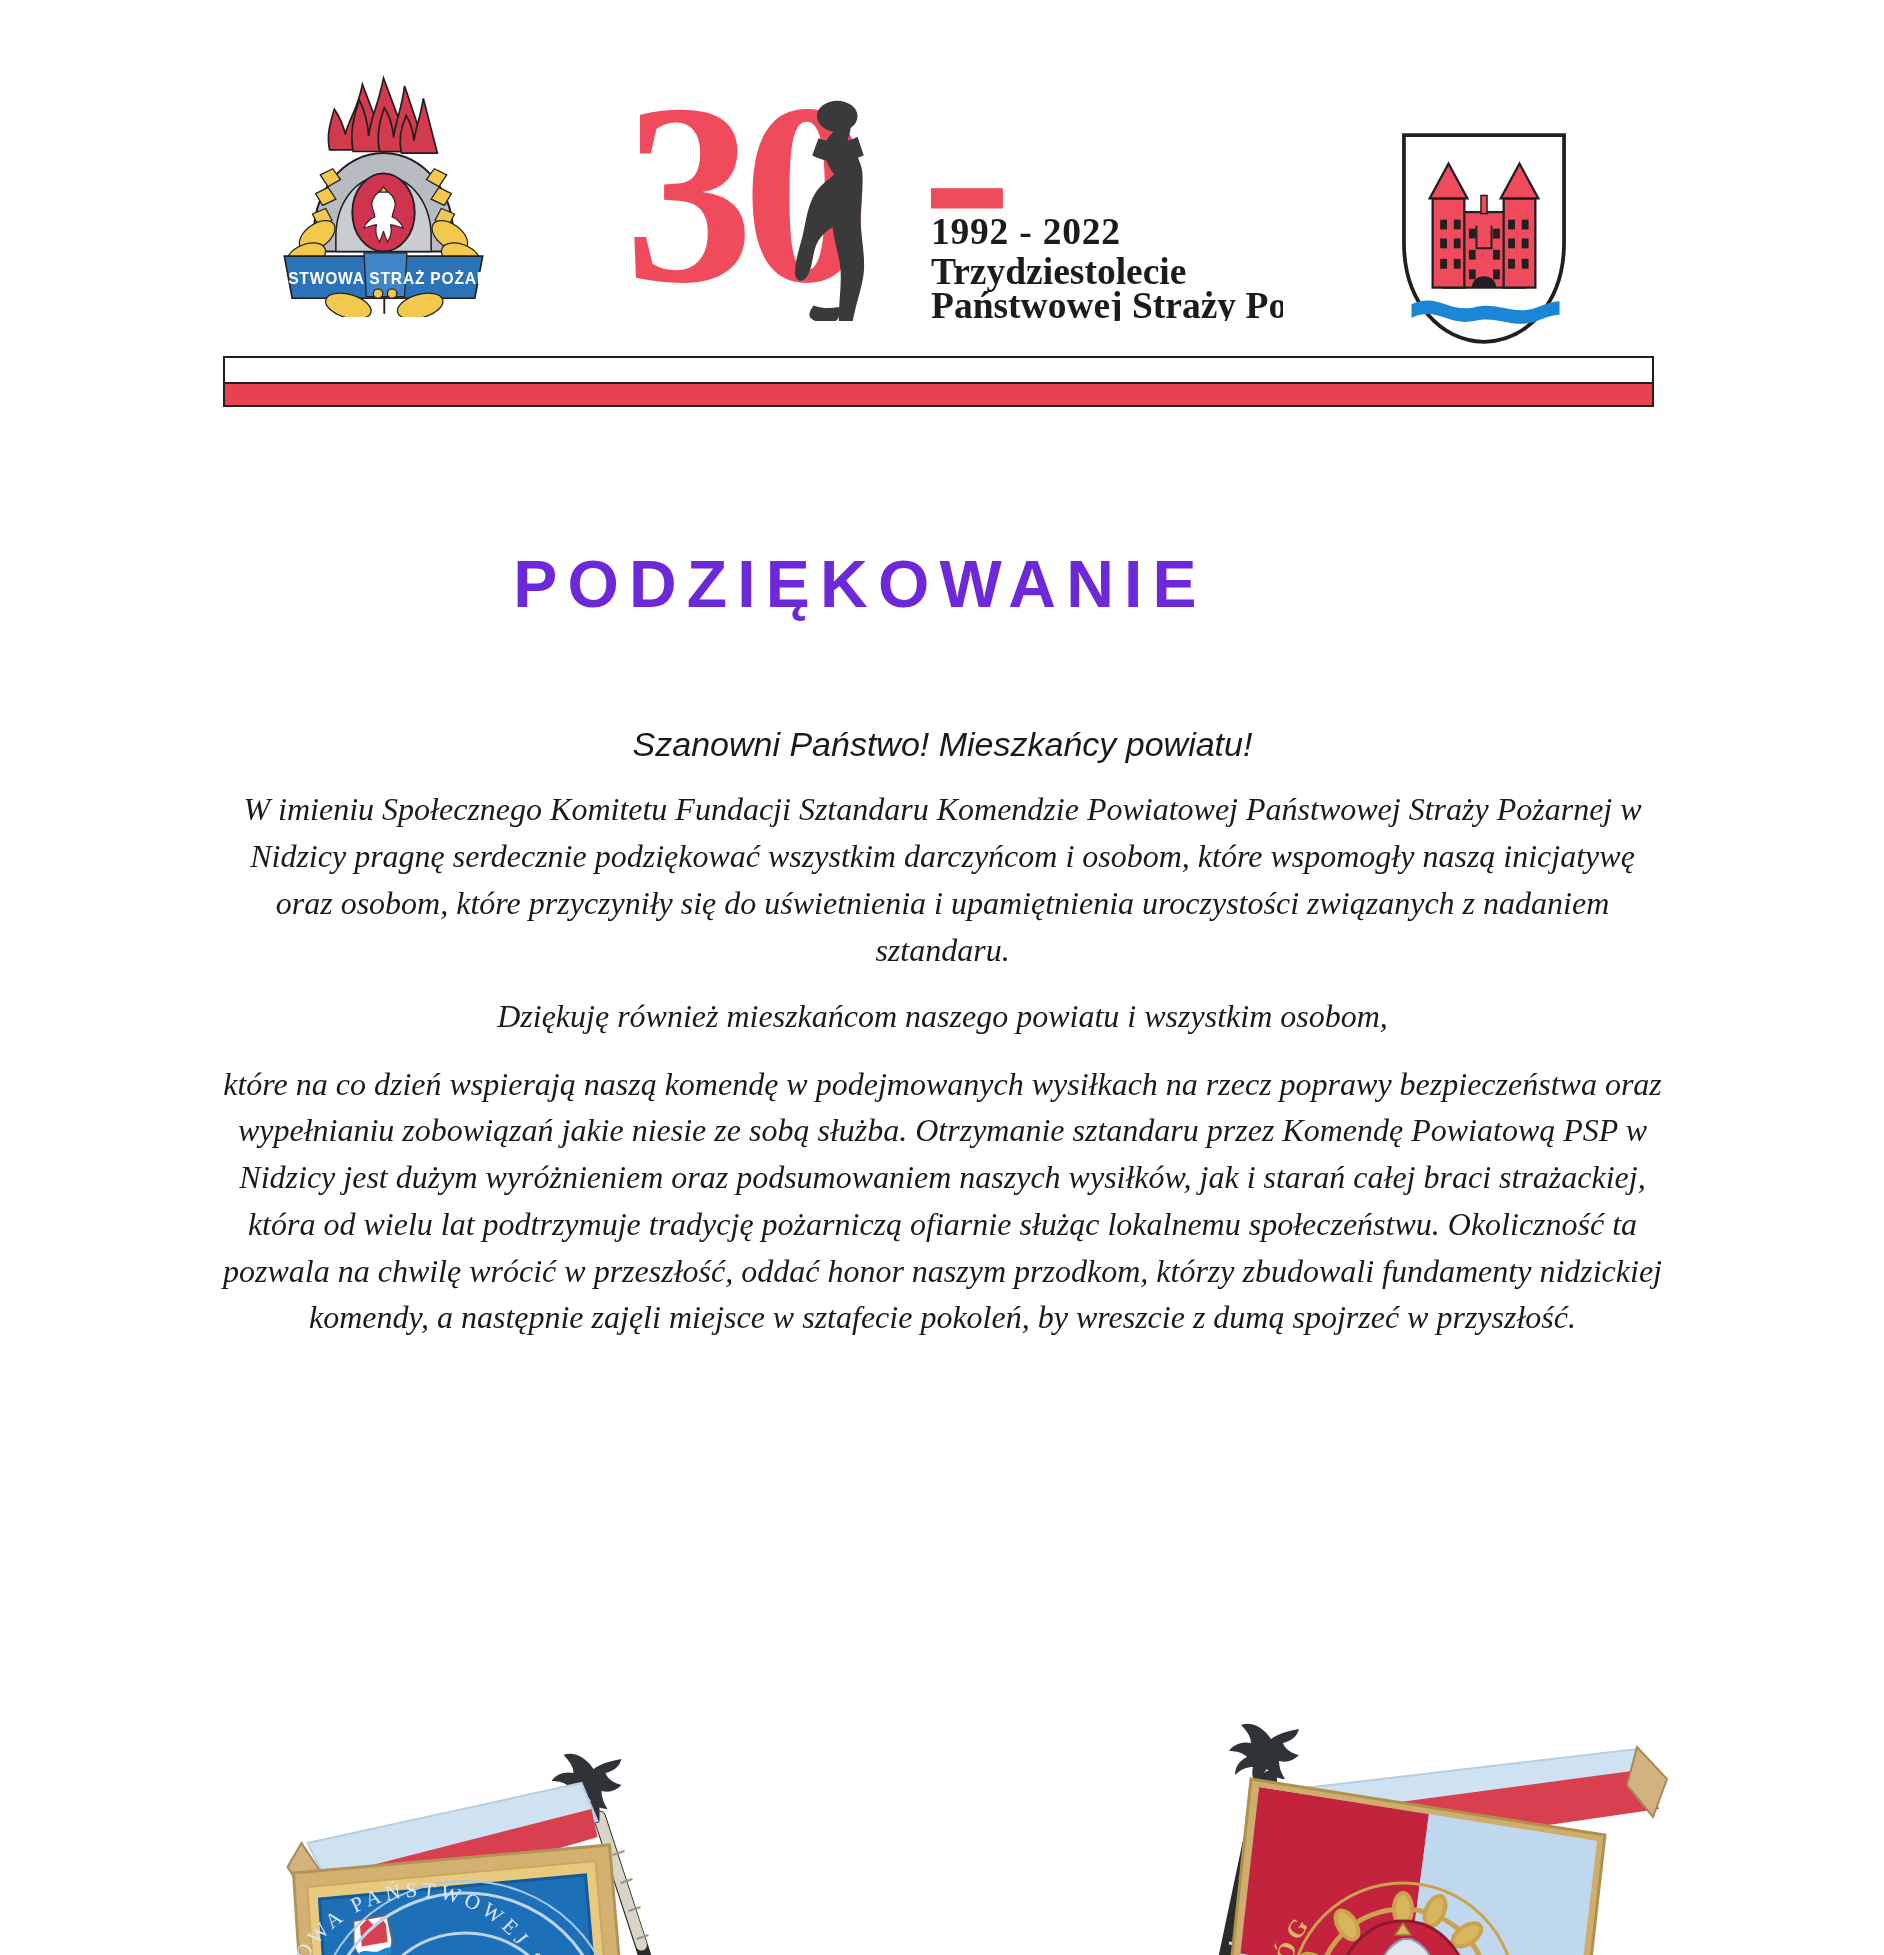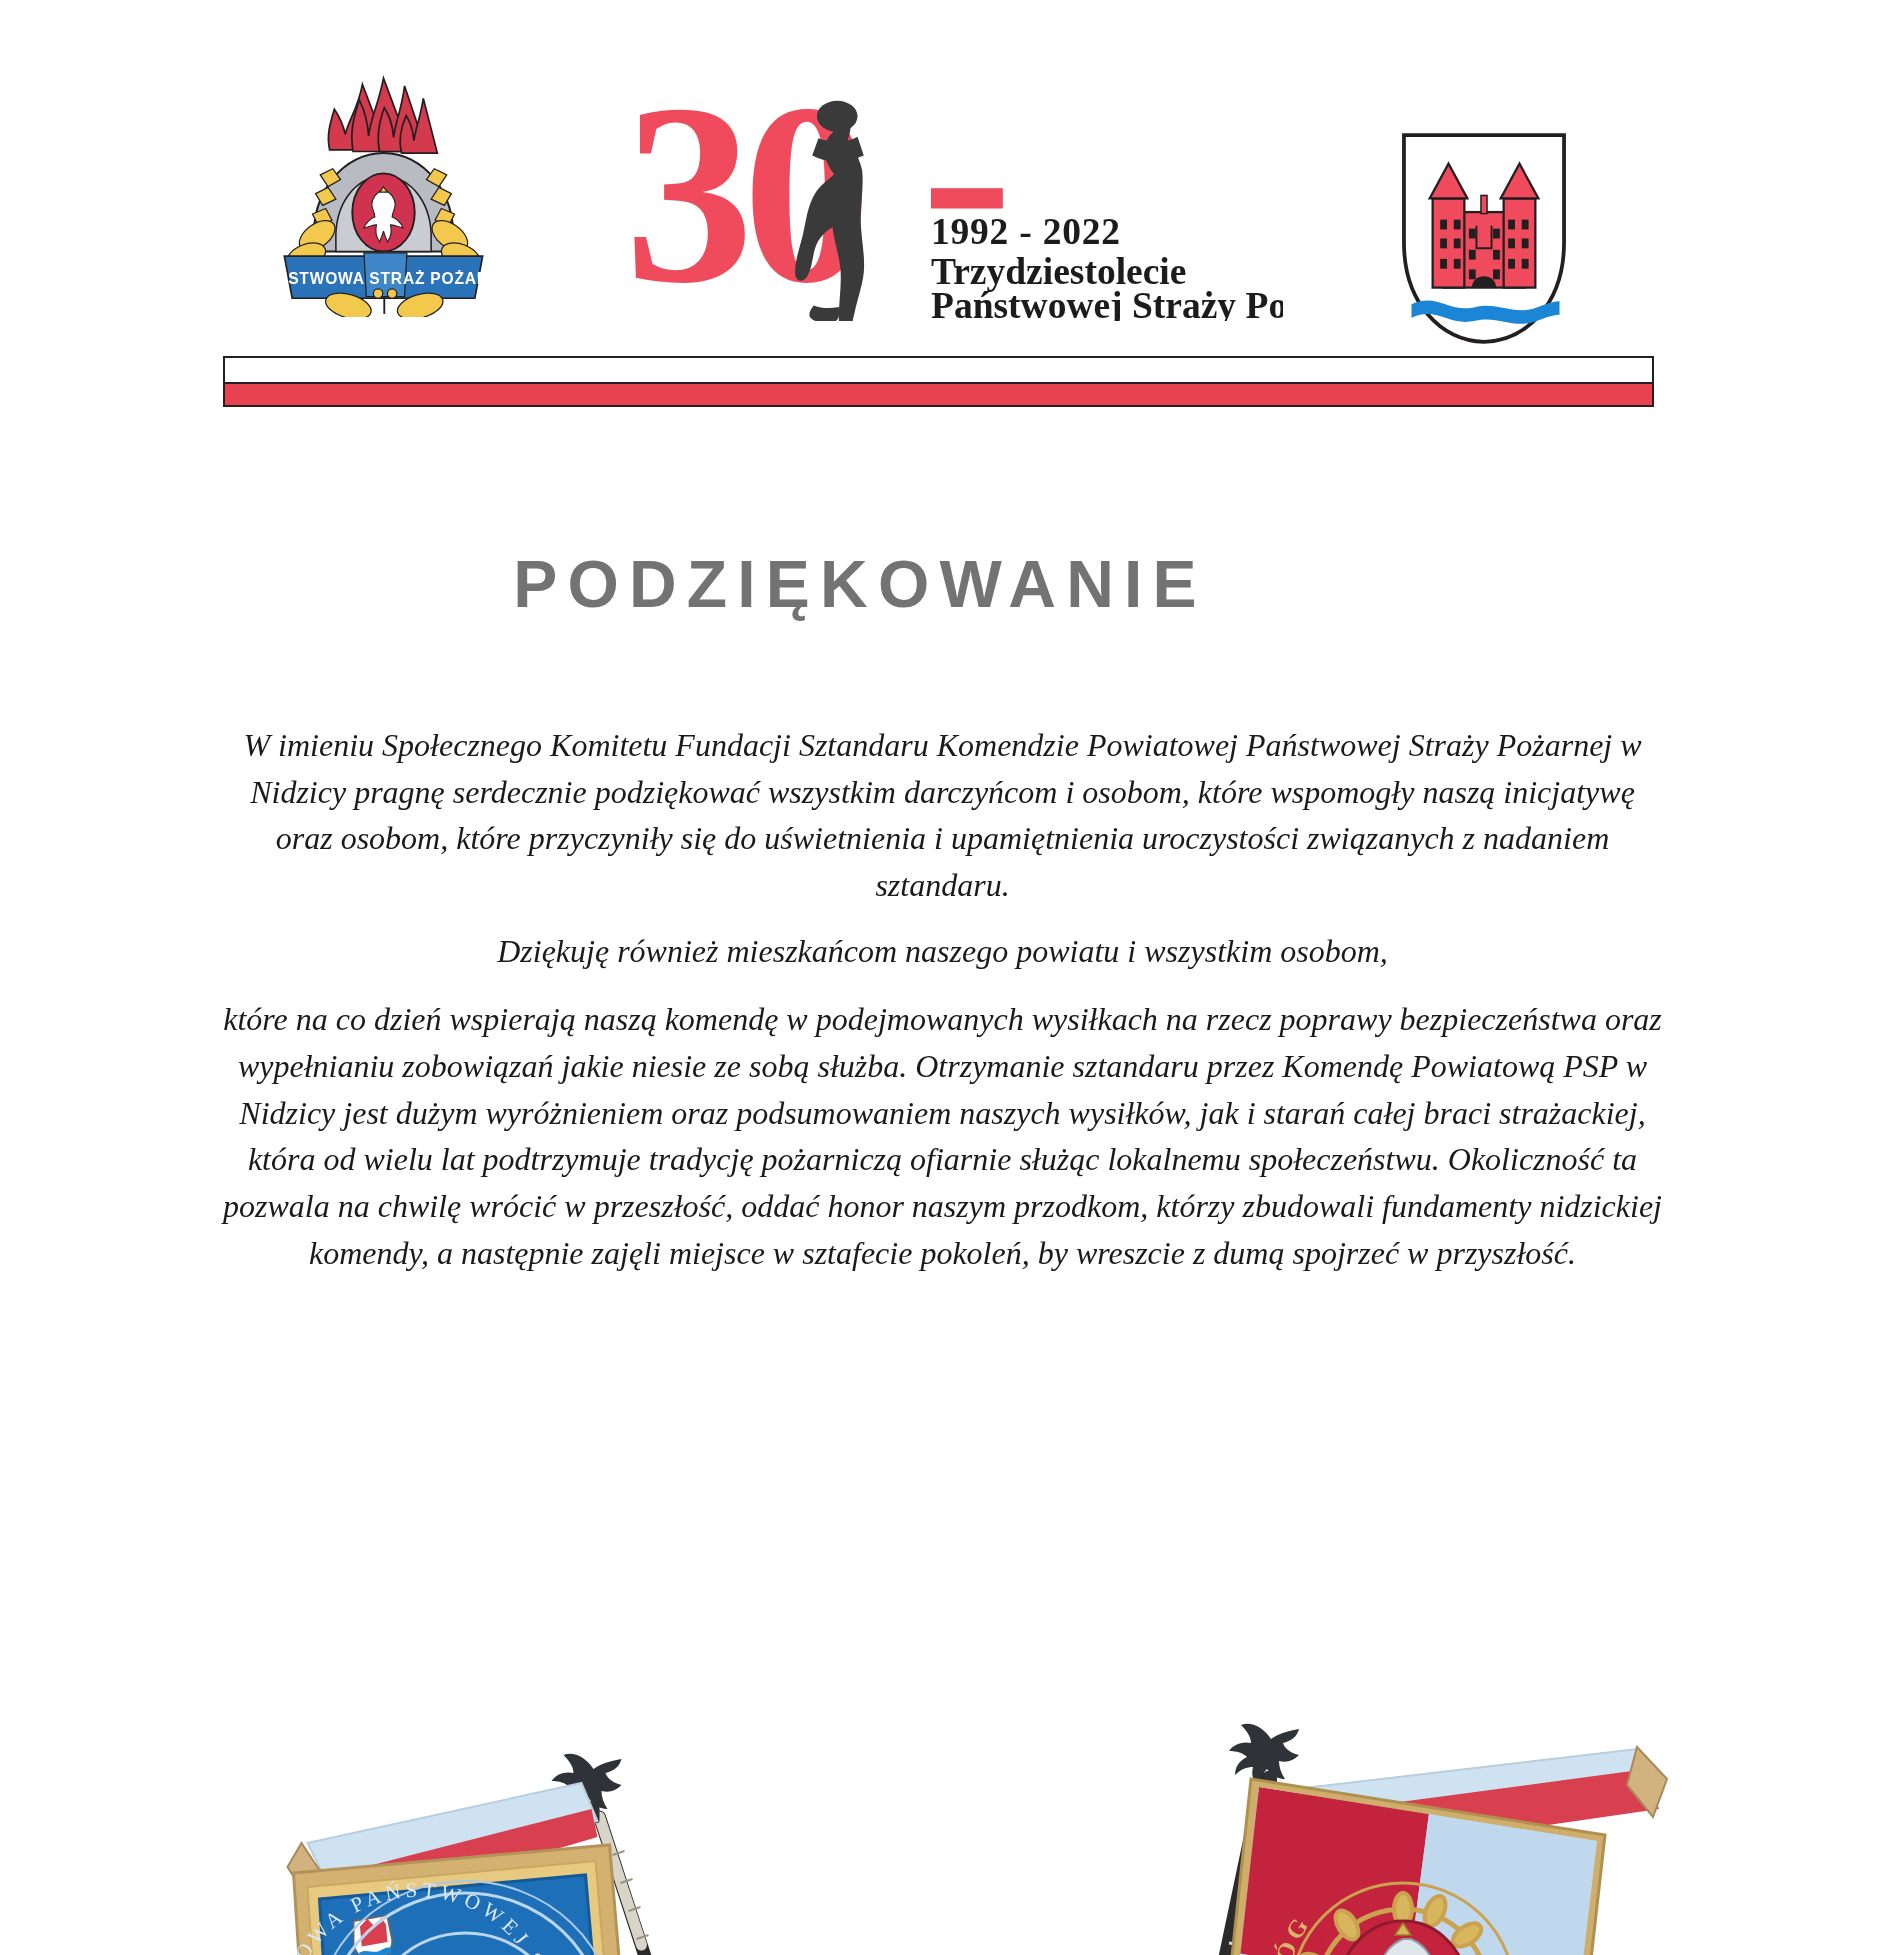--- a/index.html
+++ b/index.html
@@ -24,21 +24,21 @@
     position:absolute; left:223px; top:356px; width:1431px; height:51px;
     border:2.7px solid #231f20; box-sizing:border-box; background:#ffffff;
   }
   .flagbar .red { position:absolute; left:0; right:0; bottom:0; height:50%;
     background:#e8414f; border-top:2.7px solid #231f20; box-sizing:border-box; }
 
   
   .title {
     position:absolute; left:0; top:546px; width:1720px;
     text-align:center; font-size:66px; font-weight:bold;
-    letter-spacing:10.2px; color:#737373;
+    letter-spacing:10.2px; color:#6d28d9;
   }
 
   
   .body-text {
     position:absolute; left:219px; top:722px; width:1447px;
     text-align:center; font-style:italic; color:#1a1a1a;
   }
   .body-text p { margin:0; }
   .salutation { font-size:34px; line-height:1.30; margin-bottom:20.3px !important; }
   .para { font-size:32px; line-height:1.46;font-family:Liberation Serif, serif; }
@@ -167,20 +167,21 @@
     </svg>
   </div>
 
   <div class="flagbar">
     <div class="red"></div>
   </div>
 
   <div class="title">PODZIĘKOWANIE</div>
 
   <div class="body-text">
+    <p class="salutation">Szanowni Państwo! Mieszkańcy powiatu!</p>
     <p class="para">W imieniu Społecznego Komitetu Fundacji Sztandaru Komendzie Powiatowej Państwowej Straży Pożarnej w Nidzicy pragnę serdecznie podziękować wszystkim darczyńcom i osobom, które wspomogły naszą inicjatywę oraz osobom, które przyczyniły się do uświetnienia i upamiętnienia uroczystości związanych z nadaniem sztandaru.</p>
     <div class="gap-2"></div>
     <p class="para">Dziękuję również mieszkańcom naszego powiatu i wszystkim osobom,</p>
     <div class="gap-3"></div>
     <p class="para">które na co dzień wspierają naszą komendę w podejmowanych wysiłkach na rzecz poprawy bezpieczeństwa oraz wypełnianiu zobowiązań jakie niesie ze sobą służba. Otrzymanie sztandaru przez Komendę Powiatową PSP w Nidzicy jest dużym wyróżnieniem oraz podsumowaniem naszych wysiłków, jak i starań całej braci strażackiej, która od wielu lat podtrzymuje tradycję pożarniczą ofiarnie służąc lokalnemu społeczeństwu. Okoliczność ta pozwala na chwilę wrócić w przeszłość, oddać honor naszym przodkom, którzy zbudowali fundamenty nidzickiej komendy, a następnie zajęli miejsce w sztafecie pokoleń, by wreszcie z dumą spojrzeć w przyszłość.</p>
     <div class="gap-4"></div>
     <div class="gap-3"></div>
   </div>
 
   <div class="banner-area">

